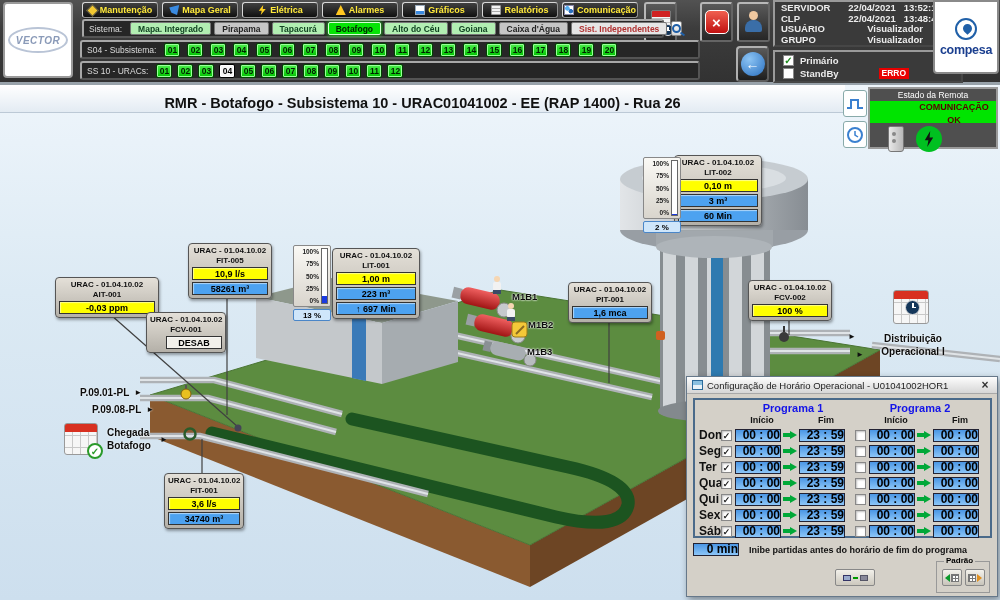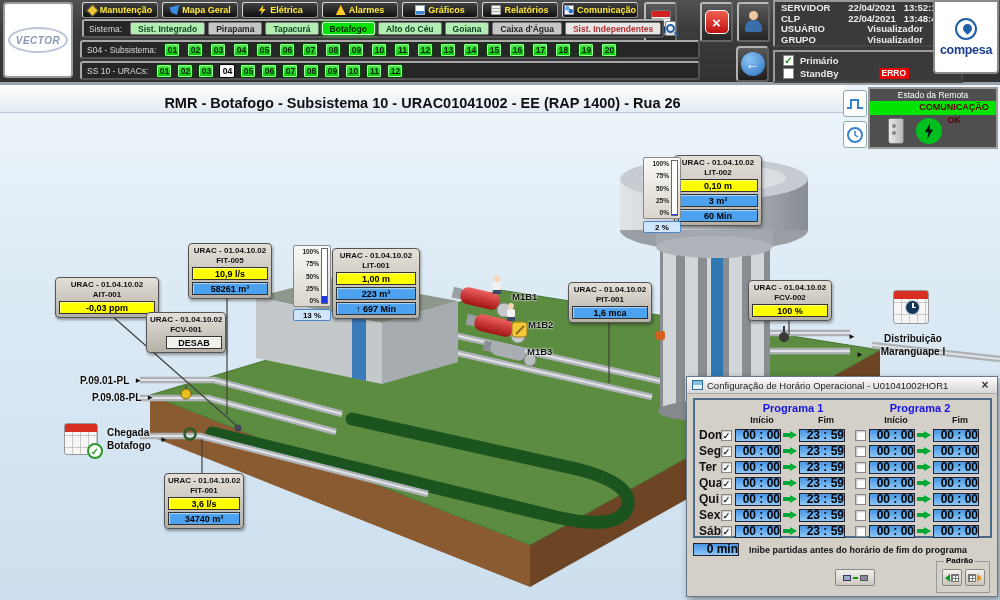--- a/index.html
+++ b/index.html
@@ -102,21 +102,21 @@
     background:linear-gradient(#ffffff,#e3ebf3); border-bottom:1px solid #bcc9d6;
     display:flex; align-items:center; justify-content:center; z-index:4; }
   .page-title { font-size:14.5px; font-weight:bold; color:#111;margin-top:8px; }
 
   .side-btn { position:absolute; left:843px; width:24px; height:27px; background:#fff; border:1px solid #8aa;
     border-radius:3px; display:flex; align-items:center; justify-content:center; z-index:11; cursor:pointer; }
 
   .remote-panel { position:absolute; left:868px; top:2px; width:130px; height:62px; background:#4f4f4f;
     border:2px solid #9a9a9a; z-index:10; }
   .remote-title { font-size:8.5px; color:#fff; text-align:center; line-height:12px; }
-  .remote-status { height:14px; background:#00e400; color:#5a0000; font-size:9px; font-weight:bold;
+  .remote-status { height:22px; background:#00e400; color:#5a0000; font-size:9px; font-weight:bold;
     text-align:center; line-height:13px;padding-left:42px; }
   .remote-body { display:flex; align-items:center; gap:12px; padding:3px 0 0 18px; }
   .cabinet { width:16px; height:26px; background:linear-gradient(90deg,#e8e8e8,#b8b8b8); border:1px solid #777;
     border-radius:2px 2px 3px 3px; position:relative; }
   .cabinet::after { content:""; position:absolute; left:3px; top:5px; width:4px; height:4px; background:#888;
     box-shadow:0 7px 0 #888; border-radius:50%; }
   .bolt-circle { width:26px; height:26px; border-radius:50%; background:#00c020; display:flex; align-items:center; justify-content:center; }
   .bolt { width:12px; height:16px; background:#111; clip-path:polygon(60% 0,15% 58%,45% 58%,35% 100%,85% 40%,55% 40%); }
 
   .scene { position:absolute; left:0; top:0; z-index:1; }
@@ -137,21 +137,21 @@
   .gauge-ticks { flex:1; display:flex; flex-direction:column; justify-content:space-between; font-size:6.5px;
     font-weight:bold; color:#222; text-align:right; padding-right:2px; }
   .gauge-track { width:7px; border:1px solid #666; background:#fff; position:relative; }
   .gauge-fill { position:absolute; bottom:0; left:0; right:0; background:#1a3ae0; }
   .gauge-val { margin-top:2px; height:12px; border:1px solid #4a86c8; background:#cfe6fa; font-size:8px;
     font-weight:bold; text-align:center; line-height:11px; border-radius:2px; color:#000; }
 
   .scene-label { position:absolute; z-index:6; font-size:9.5px; font-weight:bold; color:#0c0c0c;
     text-shadow:0 0 2px #fff,0 0 2px #fff; }
   .flow-label { position:absolute; z-index:6; display:flex; align-items:center; gap:5px; font-size:10px;
-    font-weight:bold; color:#0c0c0c; text-shadow:0 0 2px #fff; }
+    font-weight:bold; color:#0c0c0c; text-shadow:0 0 2px #fff;margin-top:12px; }
   .flow-arrow { font-size:8px; color:#111; }
 
   .chegada { position:absolute; left:64px; top:338px; z-index:6; display:flex; align-items:center; gap:9px; }
   .cal34 { position:relative; width:34px; height:32px; background:#f6f6f6; border:1px solid #999; border-radius:3px;
     background-image:linear-gradient(#d83020 8px,transparent 8px),
       repeating-linear-gradient(transparent 0 11px,#c8c8c8 11px 12px),
       repeating-linear-gradient(90deg,transparent 0 7px,#c8c8c8 7px 8px); }
   .check-badge { position:absolute; right:-6px; bottom:-5px; width:16px; height:16px; border-radius:50%;
     background:#fff; border:2px solid #2a9a2a; color:#2a9a2a; font-size:10px; font-weight:bold;
     display:flex; align-items:center; justify-content:center; }
@@ -269,21 +269,21 @@
     <button class="big-btn" style="left:737px">
       <span class="person">
           <span class="head"></span>
           <span class="body"></span>
         </span>
     </button>
 
     <div class="hrow" style="top:19px; width:582px; left:82px">
       <span class="hrow-label">Sistema:</span>
       <div style="display:flex;gap:3px" id="systems-tabs">
-          <div class="sys-tab pale">Sist. Integrado</div>
+          <div class="sys-tab pale">Mapa. Integrado</div>
           <div class="sys-tab gray">Pirapama</div>
           <div class="sys-tab pale">Tapacurá</div>
           <div class="sys-tab selected">Botafogo</div>
           <div class="sys-tab pale">Alto do Céu</div>
           <div class="sys-tab pale">Goiana</div>
           <div class="sys-tab gray">Caixa d'Água</div>
           <div class="sys-tab pink">Sist. Independentes</div>
         </div>
       <button class="mag-btn" style="margin-left:auto">
         <span class="mag"></span>
@@ -549,21 +549,21 @@
       <span class="flow-arrow fa1">►</span>
       <span class="flow-arrow fa2">►</span>
       <span class="cal34">
         <span class="clock-badge">
             <span class="h1"></span>
             <span class="h2"></span>
           </span>
       </span>
       <span class="txt two-line">
         <span style="display:block">Distribuição</span>
-        <span style="display:block">Maranguape I</span>
+        <span style="display:block">Operacional I</span>
       </span>
     </div>
 
     <div class="dlg">
       <div class="dlg-titlebar">
         <span class="dlg-app-icon"></span>
         <span class="dlg-title-text">Configuração de Horário Operacional - U01041002HOR1</span>
         <span class="dlg-close">×</span>
       </div>
       <div class="dlg-inner">

